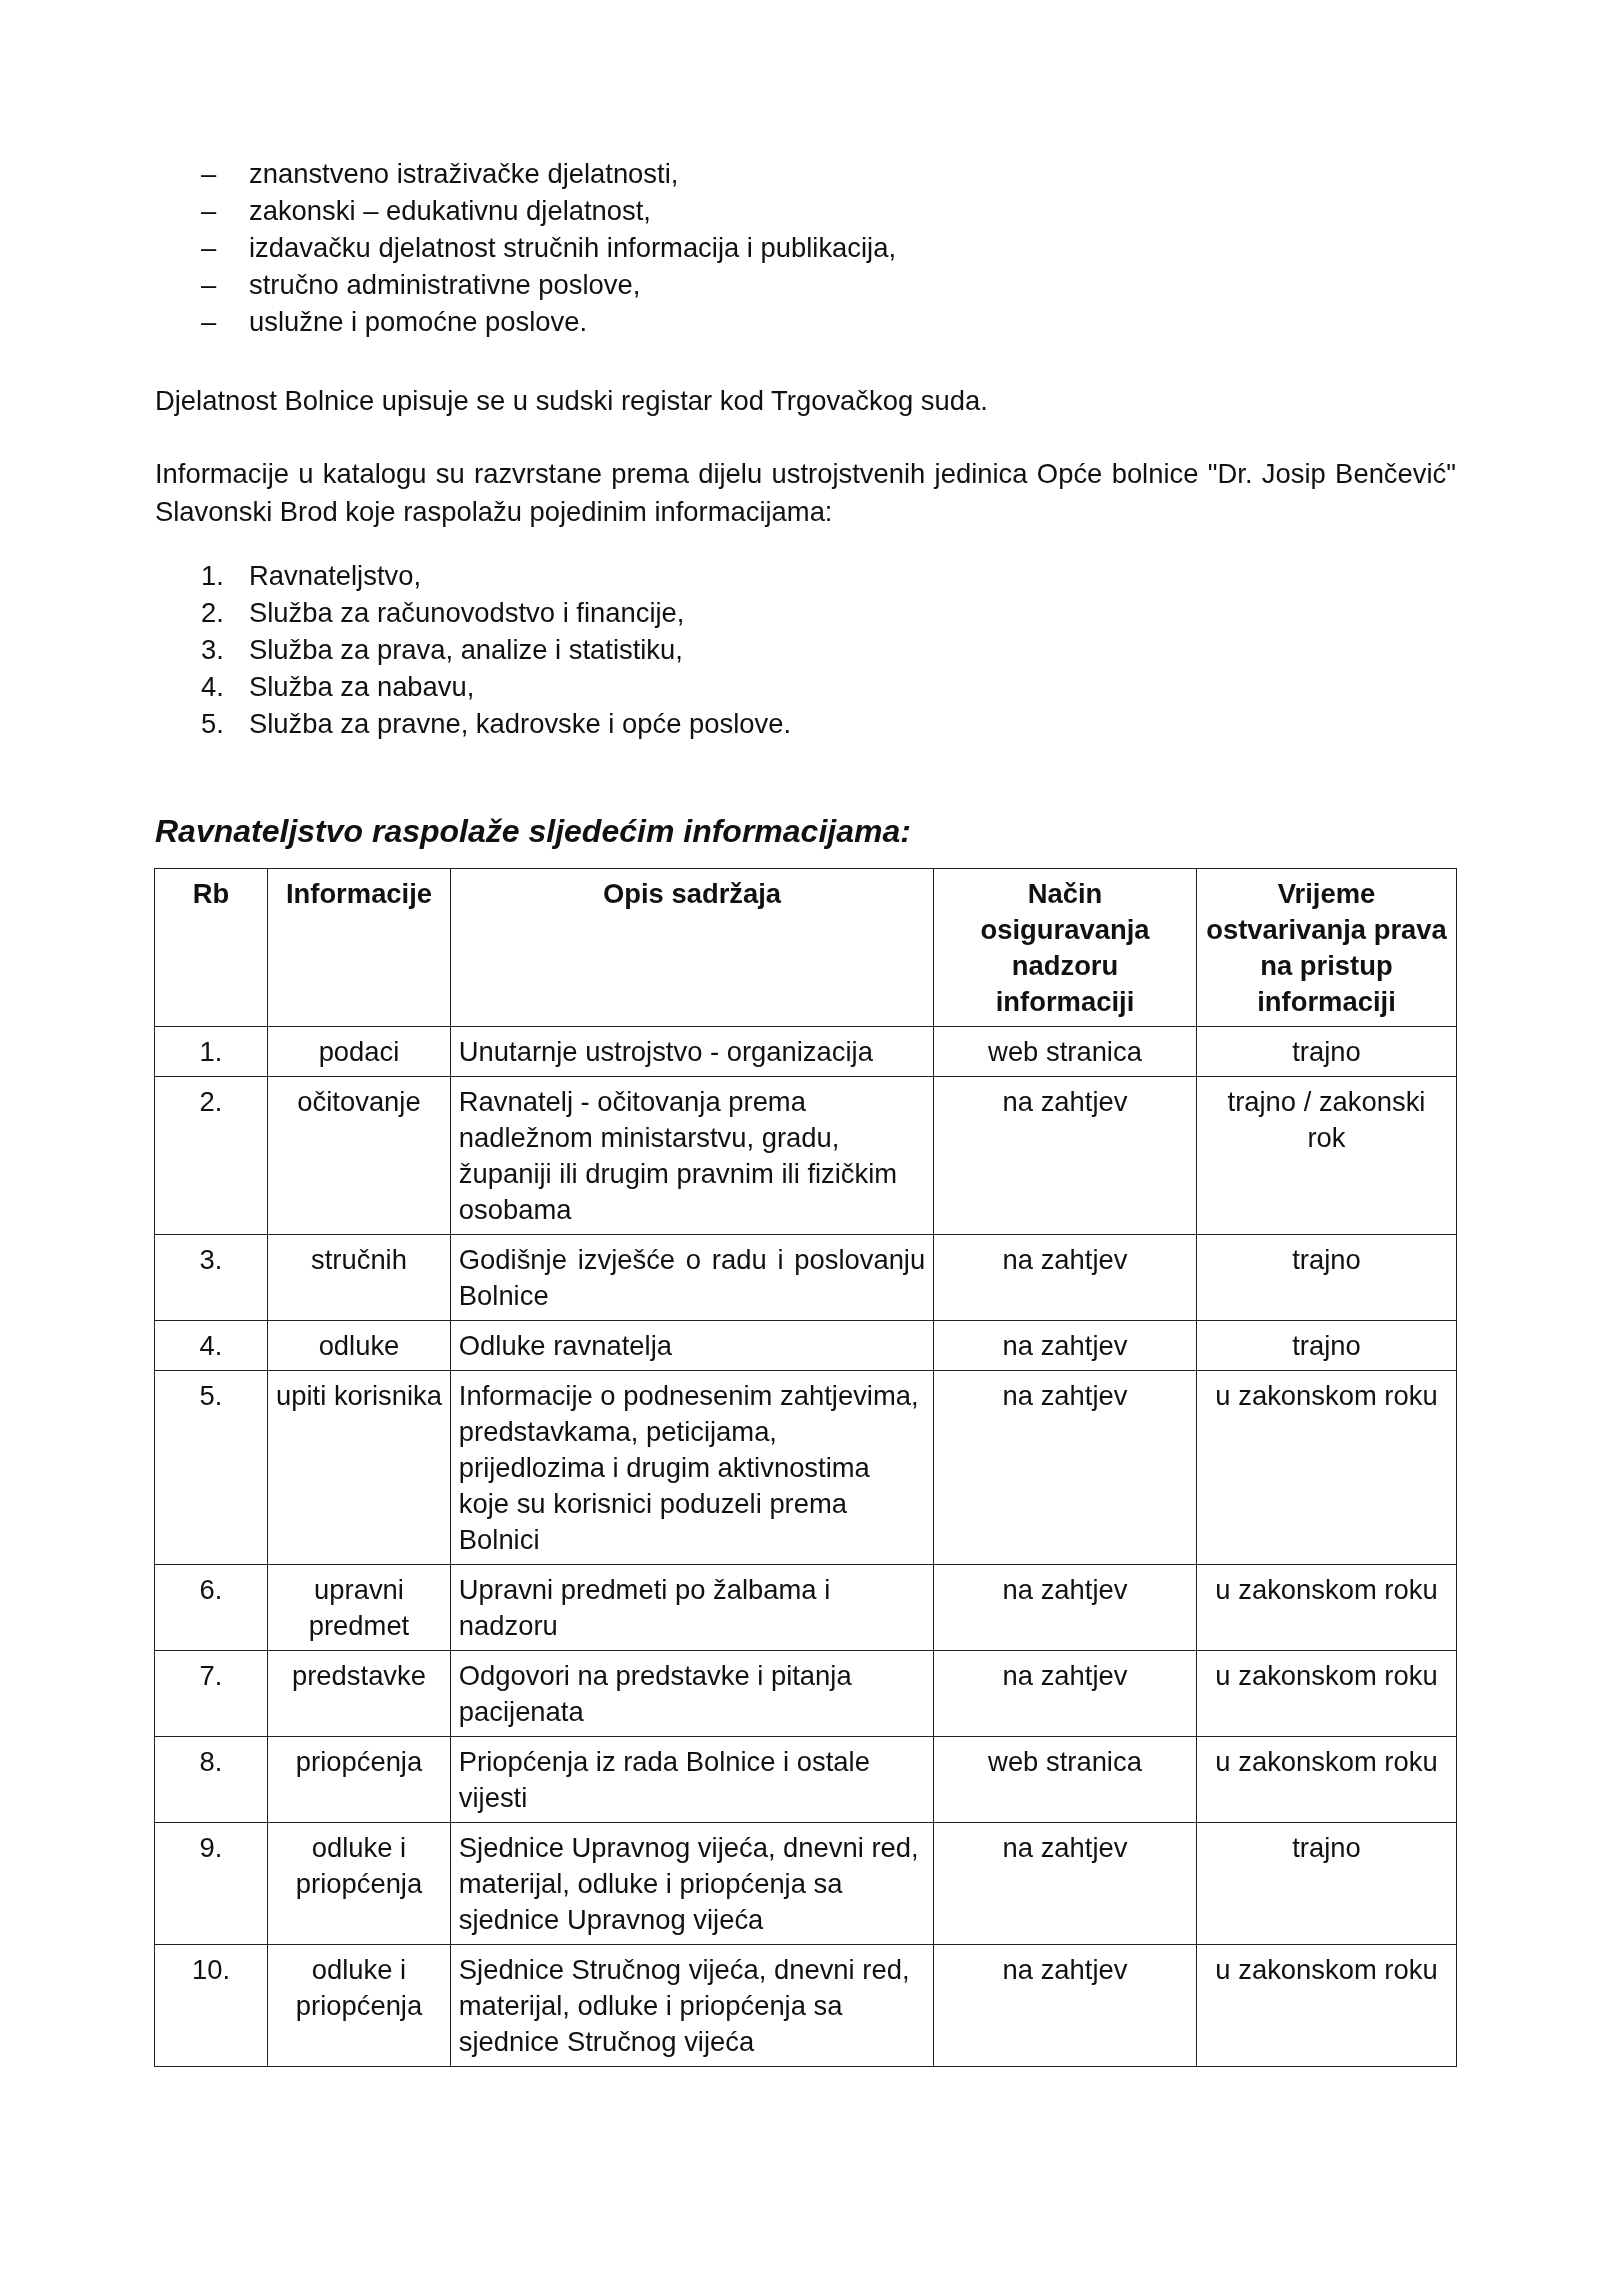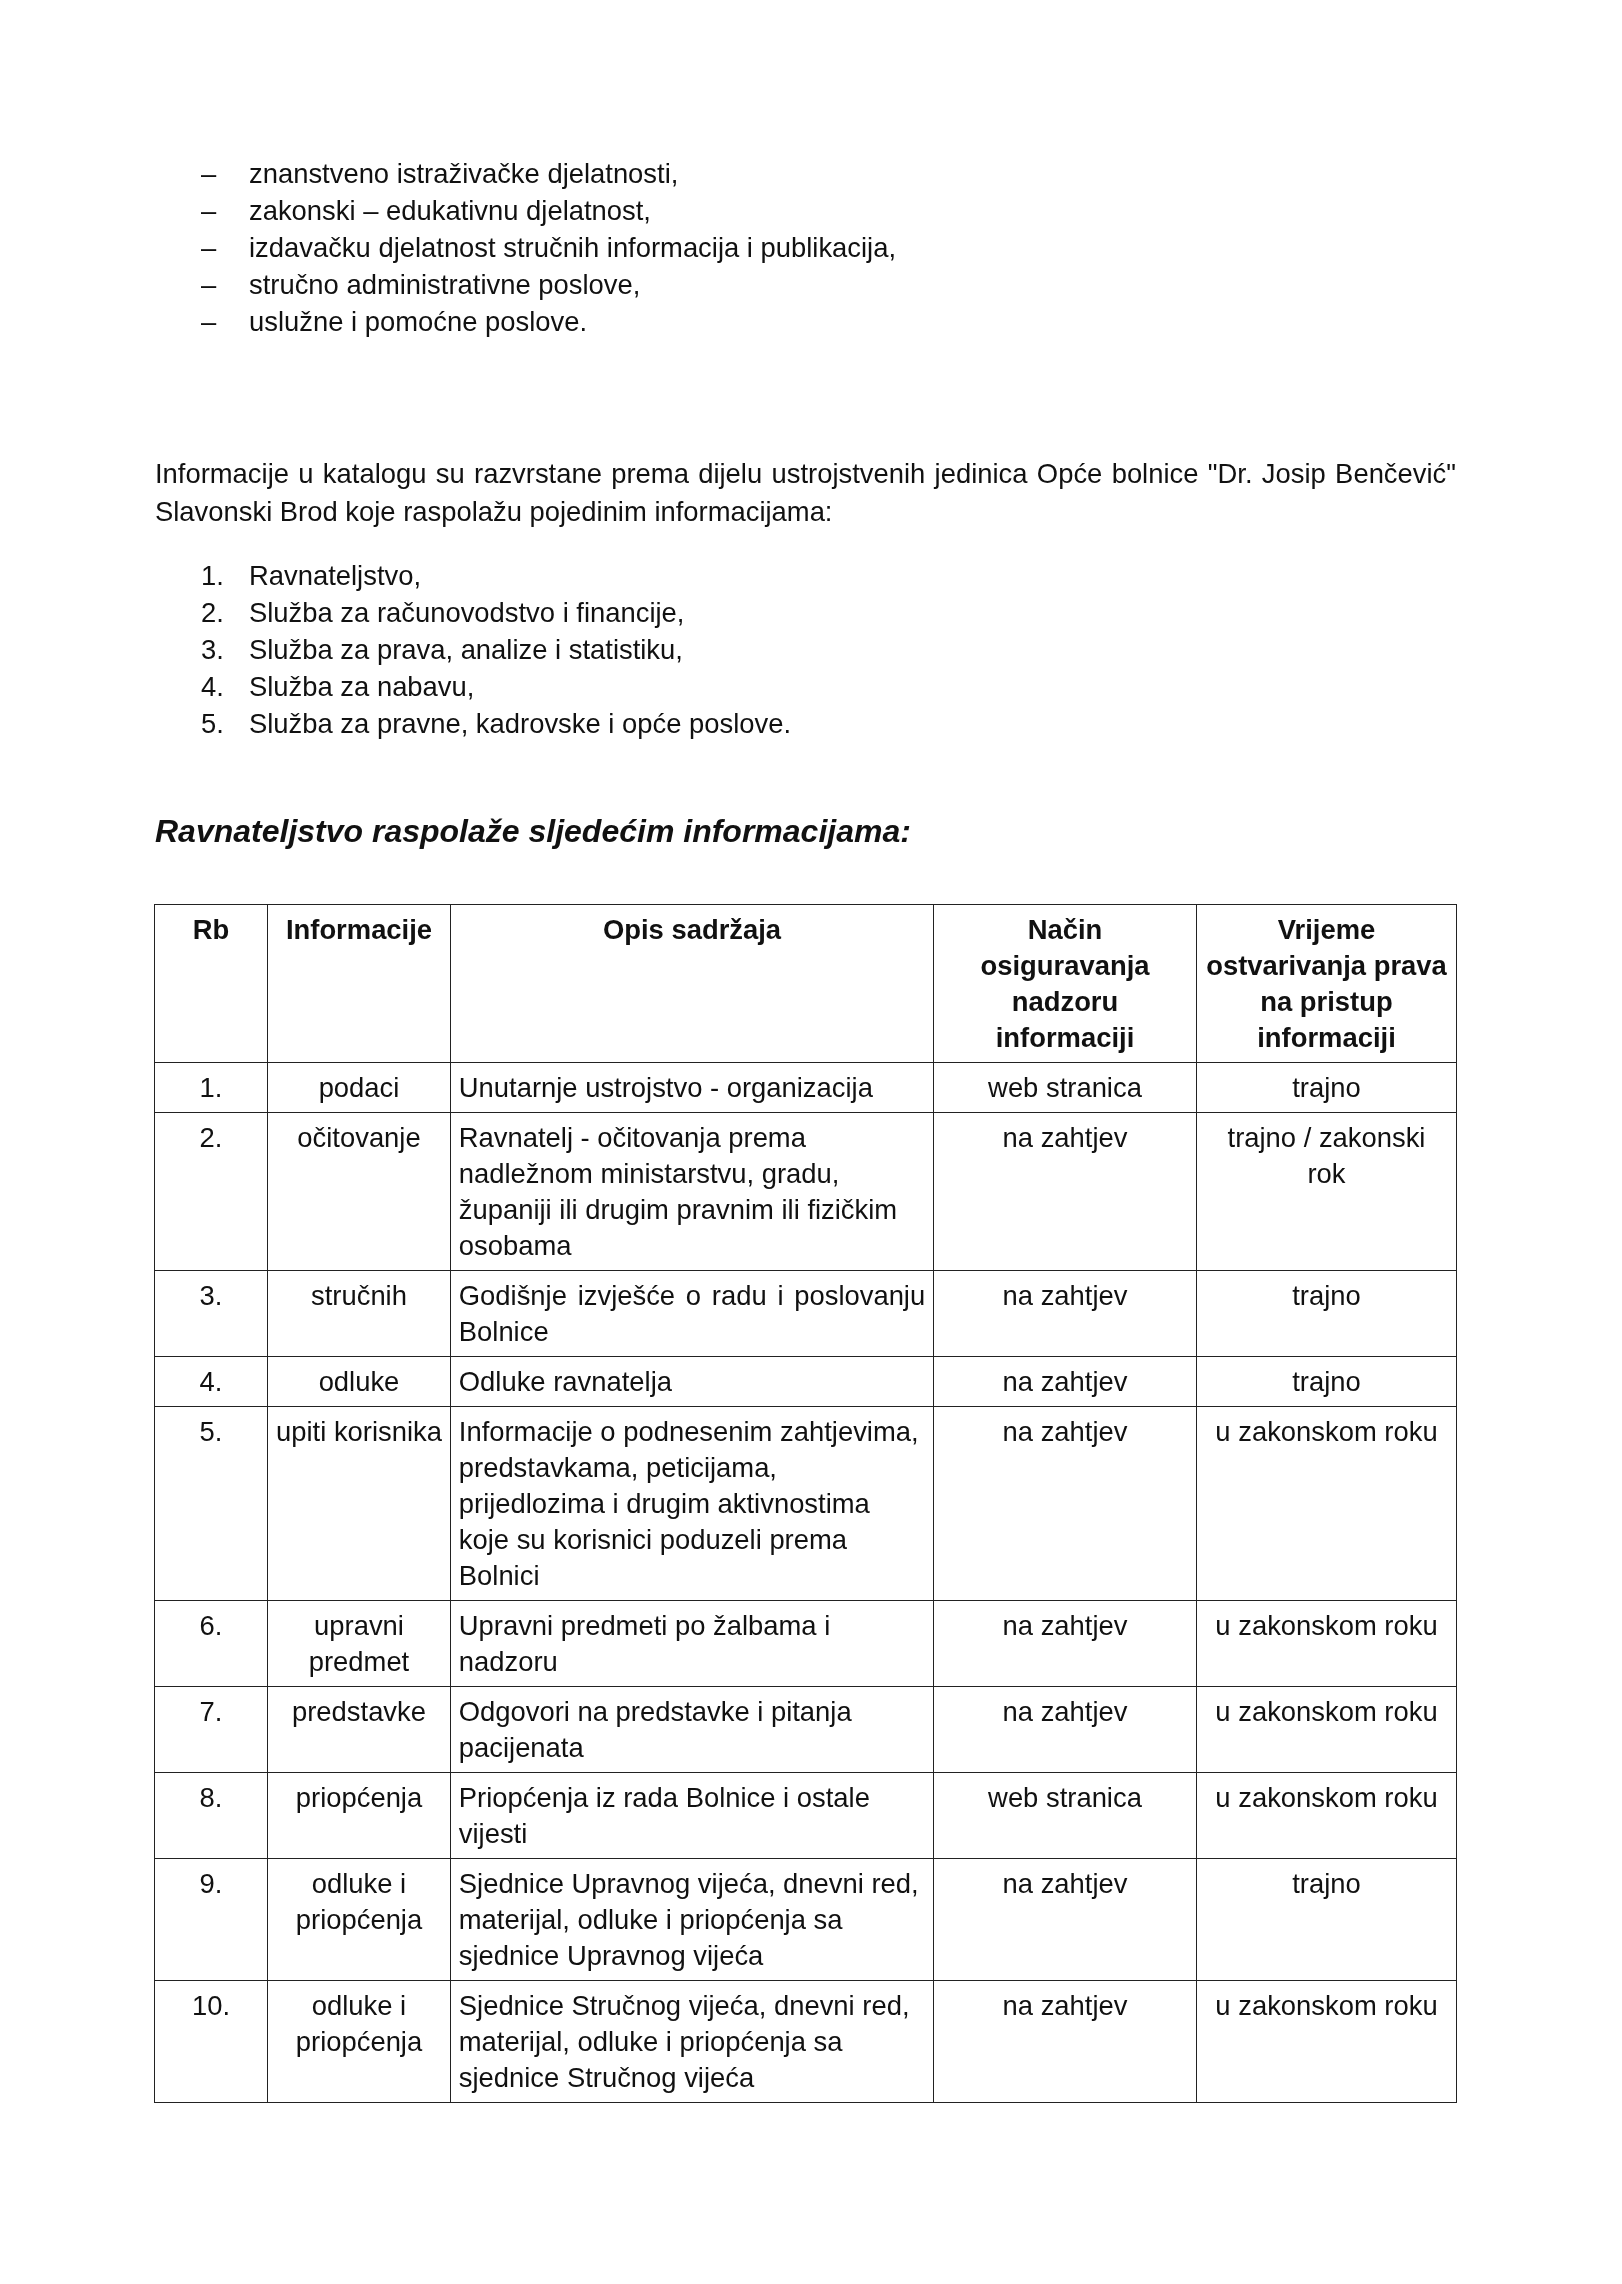--- a/index.html
+++ b/index.html
@@ -11,21 +11,21 @@
   .bullets { position: absolute; left: 155px; top: 155px; margin: 0; padding: 0; list-style: none; }
   .bullets li { display: flex; height: 37px; line-height: 37px; }
   .bullets .dash { width: 94px; padding-left: 46px; box-sizing: border-box; }
   .para { position: absolute; left: 155px; margin: 0; line-height: 38px; text-align: justify; width: 1301px; }
   .p1 { top: 382px; }
   .p2 { top: 455px; }
   .numlist { position: absolute; left: 155px; top: 557px; margin: 0; padding: 0; list-style: none; }
   .numlist li { display: flex; height: 37px; line-height: 37px; }
   .numlist .num { width: 94px; padding-left: 46px; box-sizing: border-box; }
   .section-heading { position: absolute; left: 155px; top: 813px; margin: 0; font-size: 32px; font-weight: bold; font-style: italic; }
-  table.catalog { position: absolute; left: 154px; top: 904px; width: 1302px; border-collapse: collapse; table-layout: fixed; }
+  table.catalog { position: absolute; left: 154px; top: 868px; width: 1302px; border-collapse: collapse; table-layout: fixed; }
   table.catalog th, table.catalog td { border: 1.3px solid #222; vertical-align: top; padding: 6.5px 7.8px; line-height: 36px; font-size: 27.4px; }
   table.catalog th { font-weight: bold; text-align: center; height: 140px; }
   td.c-rb, td.c-info, td.c-access, td.c-time { text-align: center; }
   td.c-desc { text-align: left; }
   td.justify { text-align: justify; text-align-last: left; margin-left: 38px; }
   col.w-rb { width: 113px; } col.w-info { width: 183px; } col.w-desc { width: 483px; }
   col.w-access { width: 263px; } col.w-time { width: 260px; }
 </style>
 </head>
 <body>
@@ -48,20 +48,21 @@
     <li>
         <span class="dash">–</span>
         <span>stručno administrativne poslove,</span>
       </li>
     <li>
         <span class="dash">–</span>
         <span>uslužne i pomoćne poslove.</span>
       </li>
   </ul>
 
+  <p class="para p1">Djelatnost Bolnice upisuje se u sudski registar kod Trgovačkog suda.</p>
   <p class="para p2">Informacije u katalogu su razvrstane prema dijelu ustrojstvenih jedinica Opće bolnice "Dr. Josip Benčević" Slavonski Brod koje raspolažu pojedinim informacijama:</p>
 
   <ol class="numlist">
     <li>
         <span class="num">1.</span>
         <span>Ravnateljstvo,</span>
       </li>
     <li>
         <span class="num">2.</span>
         <span>Služba za računovodstvo i financije,</span>

